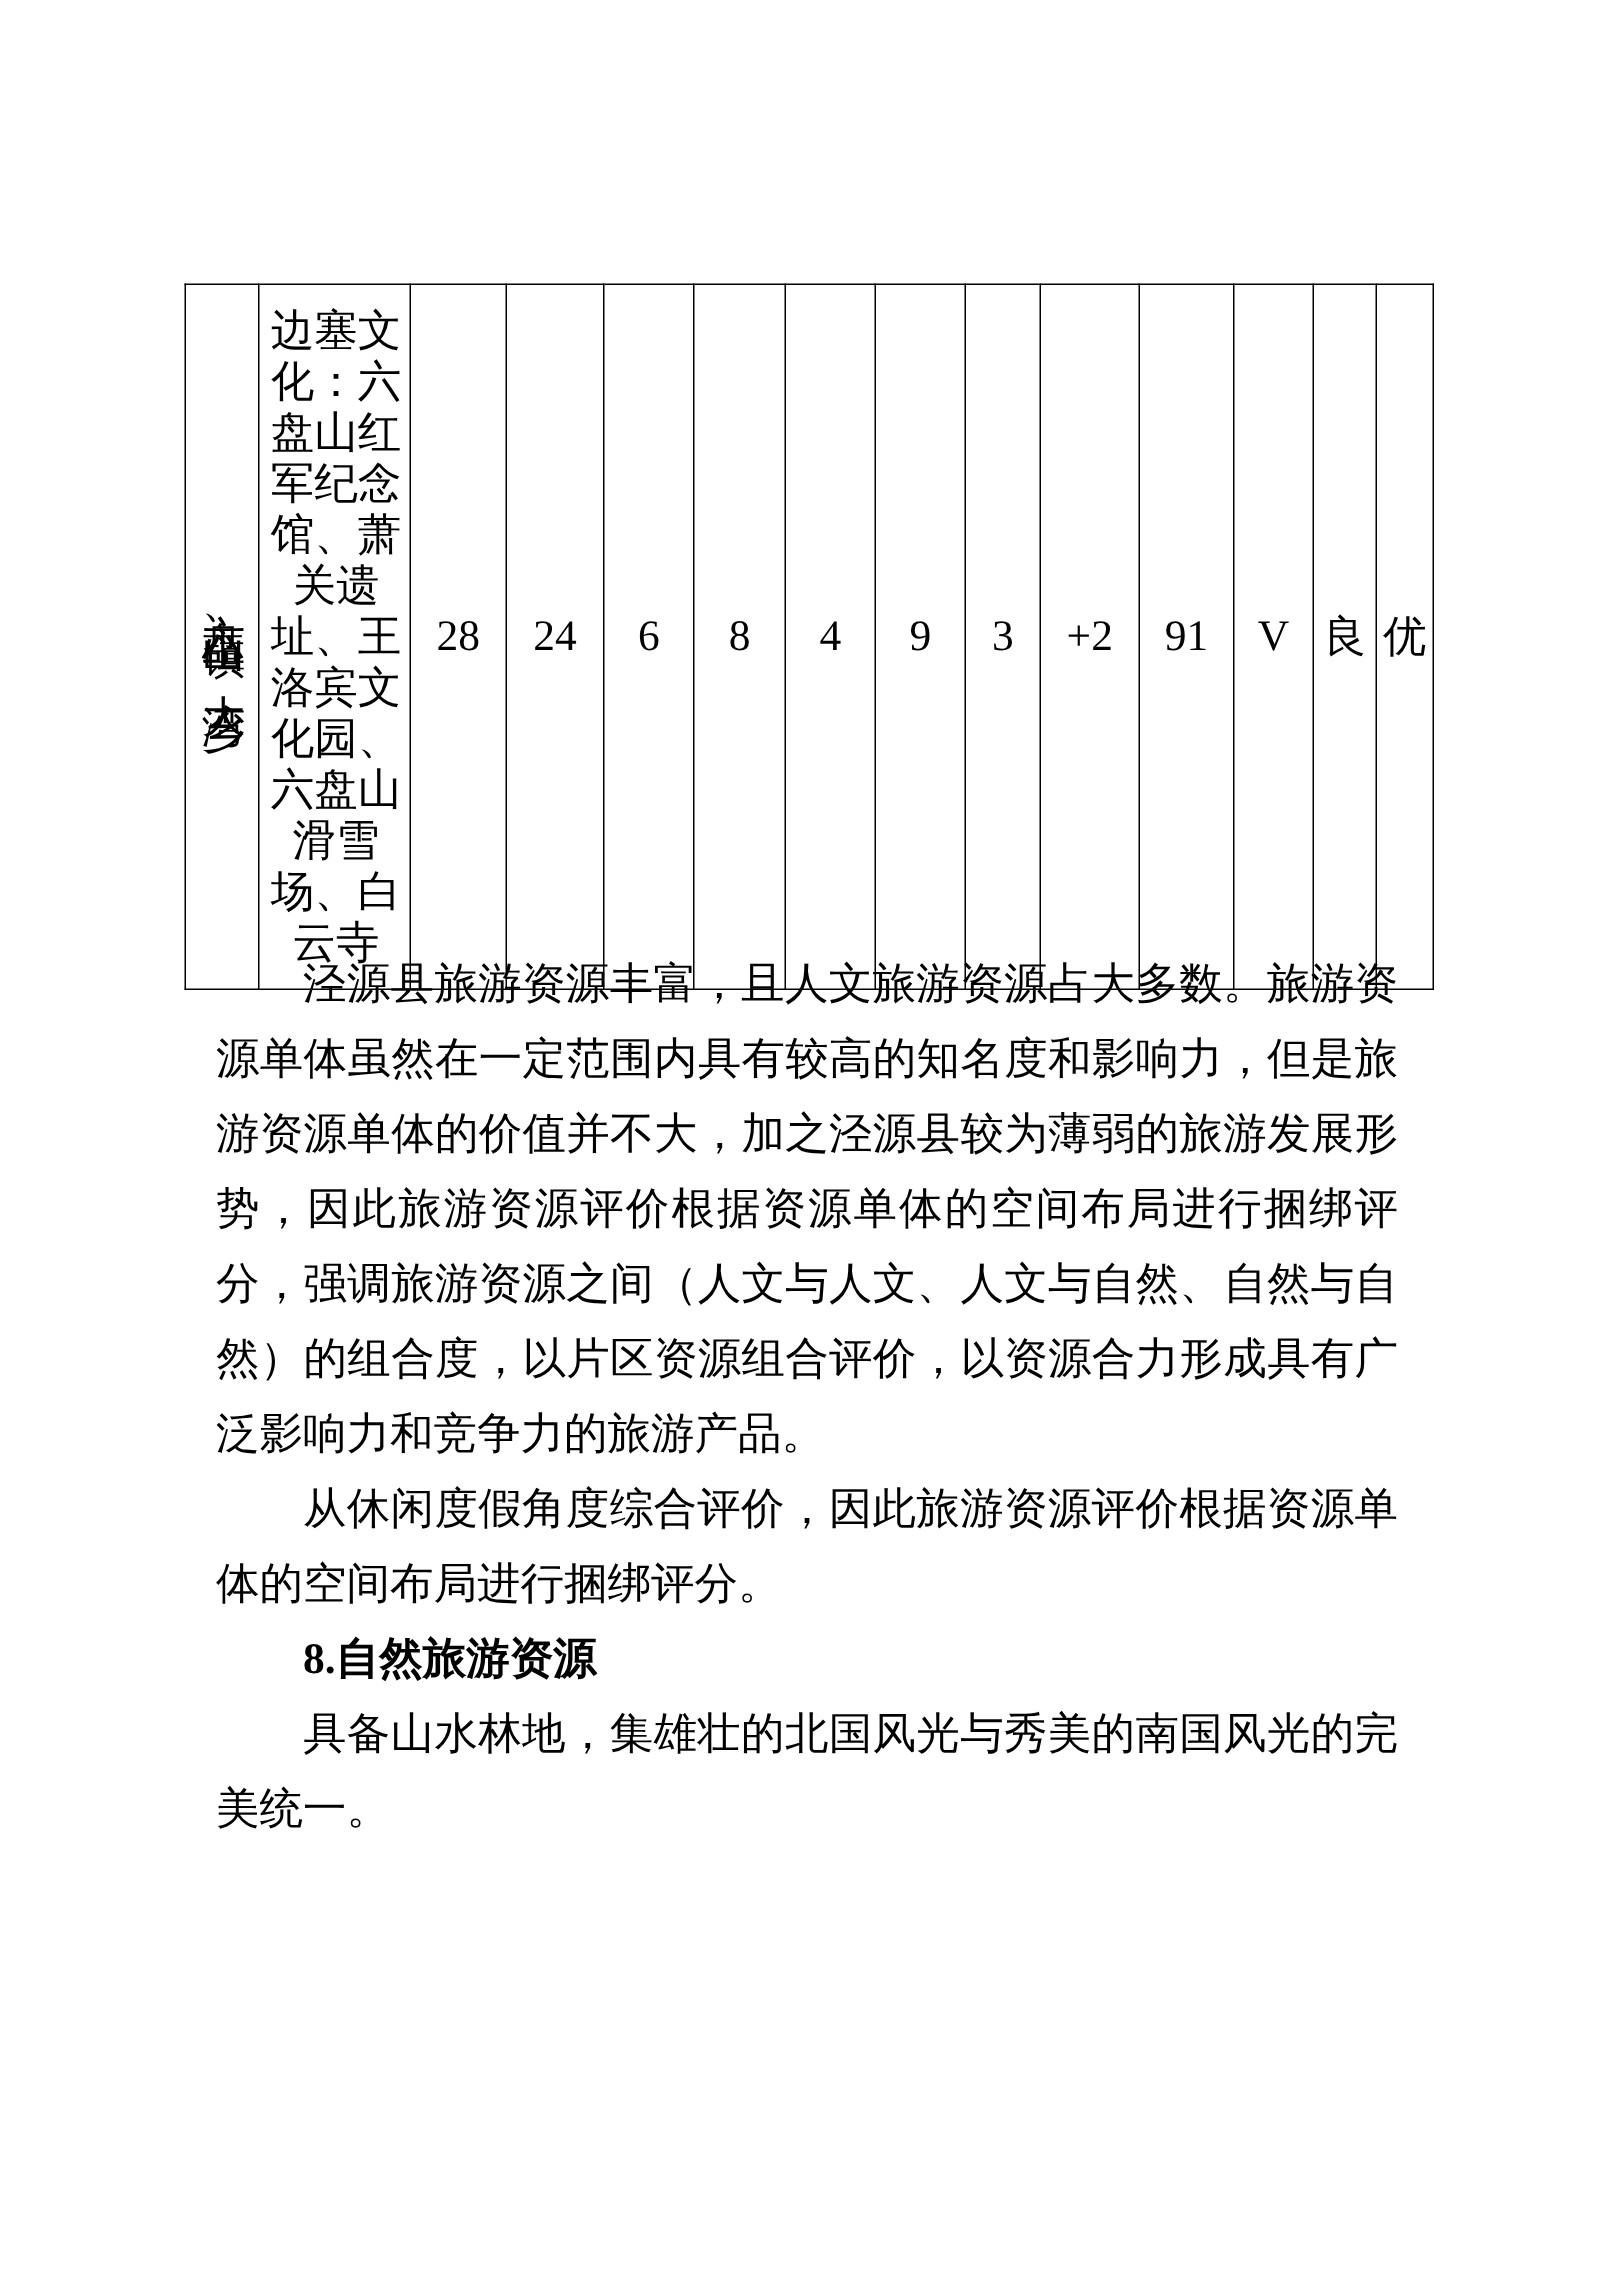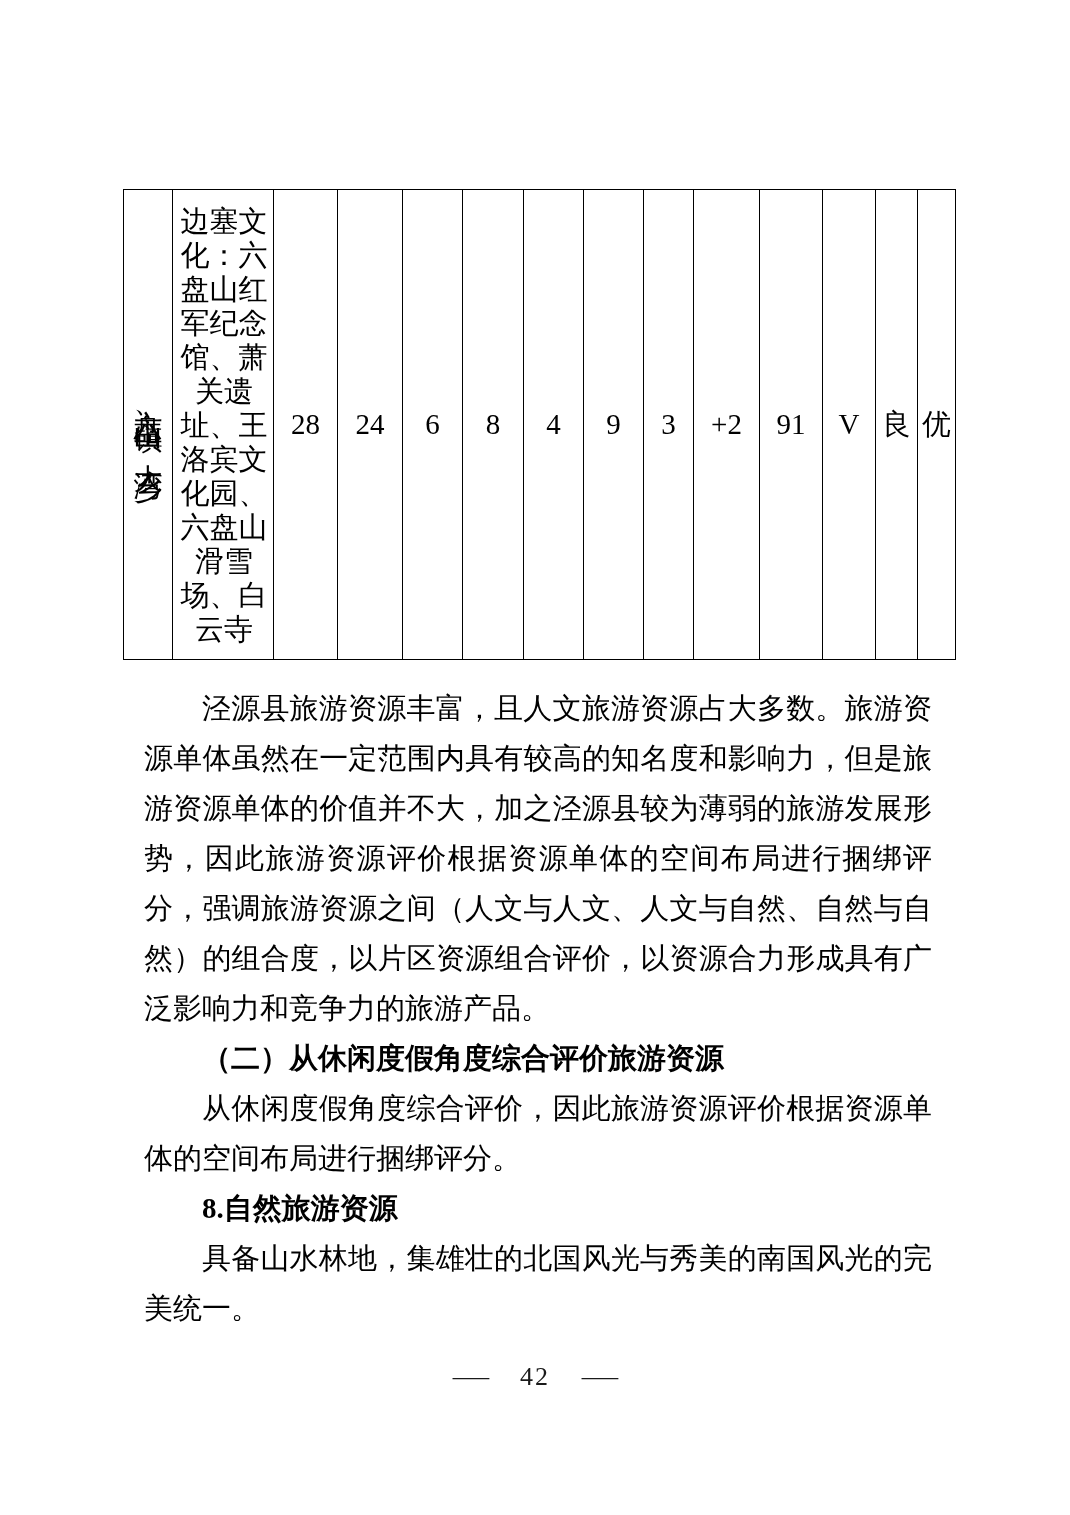--- a/index.html
+++ b/index.html
@@ -51,23 +51,23 @@
   }
   td.value-cell {
     font-size: 29px;
     text-align: center;
   }
 
   
   .body-text {
     position: absolute;
     left: 144px;
-    top: 661px;
+    top: 625px;
     width: 788px;
-    padding-top: 22px;
+    padding-top: 6px;
     font-size: 29px;
     line-height: 50px;
     text-align: justify;
     line-break: strict;
   }
   .body-text p {
     text-indent: 58px;
   }
   .body-text h2, .body-text h3 {
     font-size: 29px;
@@ -136,25 +136,19 @@
         <td class="value-cell">91</td>
         <td class="value-cell">V</td>
         <td class="value-cell">良</td>
         <td class="value-cell">优</td>
       </tr>
     </tbody>
   </table>
 
   <div class="body-text">
     <p>泾源县旅游资源丰富，且人文旅游资源占大多数。旅游资源单体虽然在一定范围内具有较高的知名度和影响力，但是旅游资源单体的价值并不大，加之泾源县较为薄弱的旅游发展形势，因此旅游资源评价根据资源单体的空间布局进行捆绑评分，强调旅游资源之间（人文与人文、人文与自然、自然与自然）的组合度，以片区资源组合评价，以资源合力形成具有广泛影响力和竞争力的旅游产品。</p>
-    <h2>（二）从休闲度假角度综合评价旅游资源</h2>
     <p>从休闲度假角度综合评价，因此旅游资源评价根据资源单体的空间布局进行捆绑评分。</p>
     <h3>8.自然旅游资源</h3>
     <p>具备山水林地，集雄壮的北国风光与秀美的南国风光的完美统一。</p>
   </div>
 
-  <div class="footer">
-    <span class="dash">—</span>
-    <span class="page-num">42</span>
-    <span class="dash">—</span>
-  </div>
 
 </div>
 
 </body></html>

